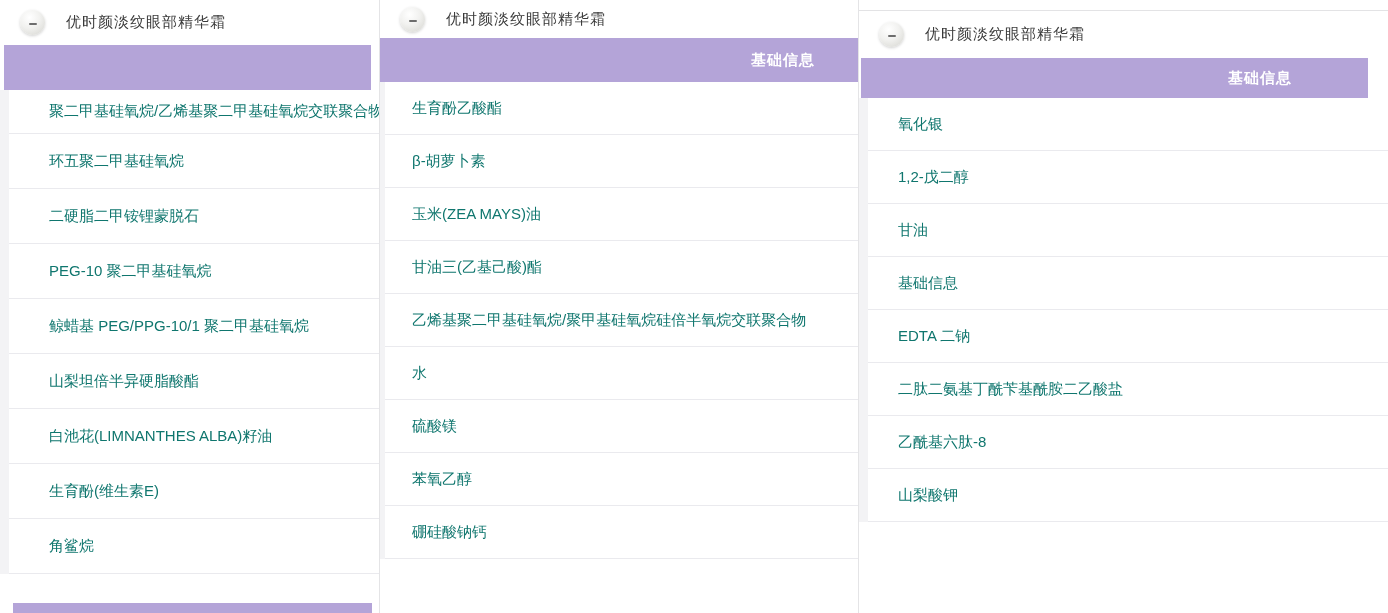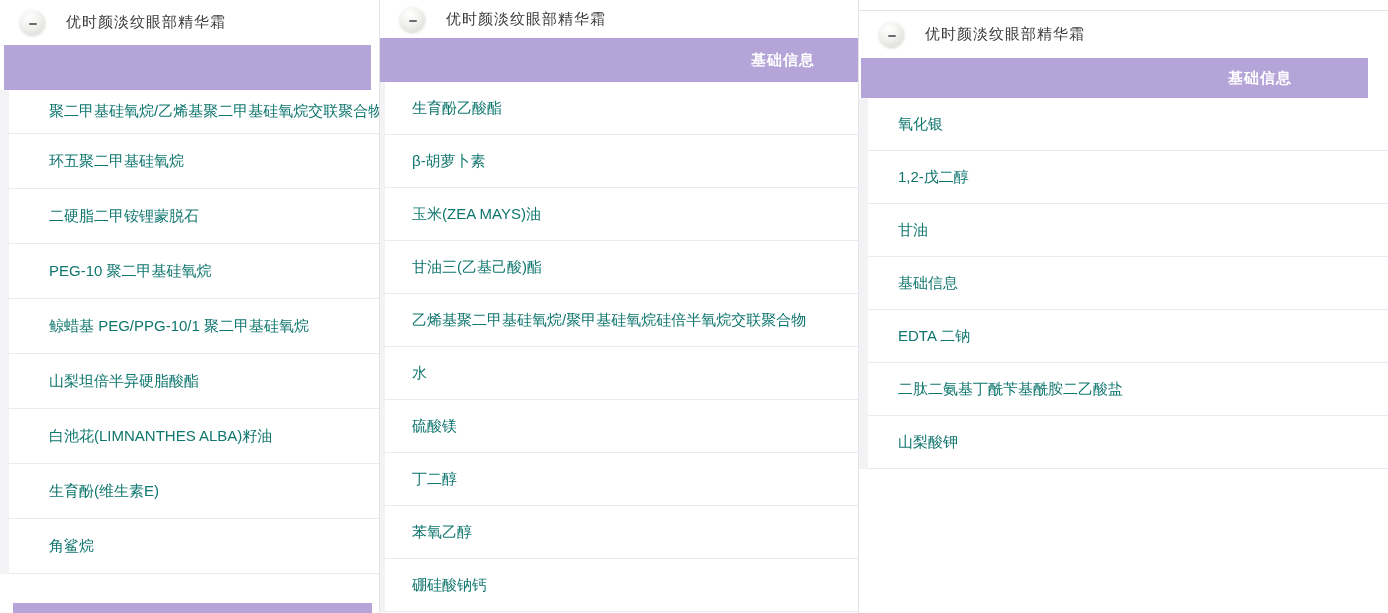--- a/index.html
+++ b/index.html
@@ -78,21 +78,20 @@
       <span class="label">基础信息</span>
     </div>
     <div class="list">
       <div class="row first">生育酚乙酸酯</div>
       <div class="row">β-胡萝卜素</div>
       <div class="row">玉米(ZEA MAYS)油</div>
       <div class="row">甘油三(乙基己酸)酯</div>
       <div class="row">乙烯基聚二甲基硅氧烷/聚甲基硅氧烷硅倍半氧烷交联聚合物</div>
       <div class="row">水</div>
       <div class="row">硫酸镁</div>
-      <div class="row">丁二醇</div>
       <div class="row">苯氧乙醇</div>
       <div class="row">硼硅酸钠钙</div>
     </div>
   </div>
 
   <div class="panel p3">
     <div class="topline"></div>
     <div class="header">
       <div class="sphere">
         <span class="dash"></span>
@@ -102,17 +101,18 @@
     <div class="banner">
       <span class="label">基础信息</span>
     </div>
     <div class="list">
       <div class="row">氧化银</div>
       <div class="row">1,2-戊二醇</div>
       <div class="row">甘油</div>
       <div class="row">基础信息</div>
       <div class="row">EDTA 二钠</div>
       <div class="row">二肽二氨基丁酰苄基酰胺二乙酸盐</div>
+      <div class="row">乙酰基六肽-8</div>
       <div class="row">山梨酸钾</div>
     </div>
   </div>
 
 </div>
 
 </body></html>

